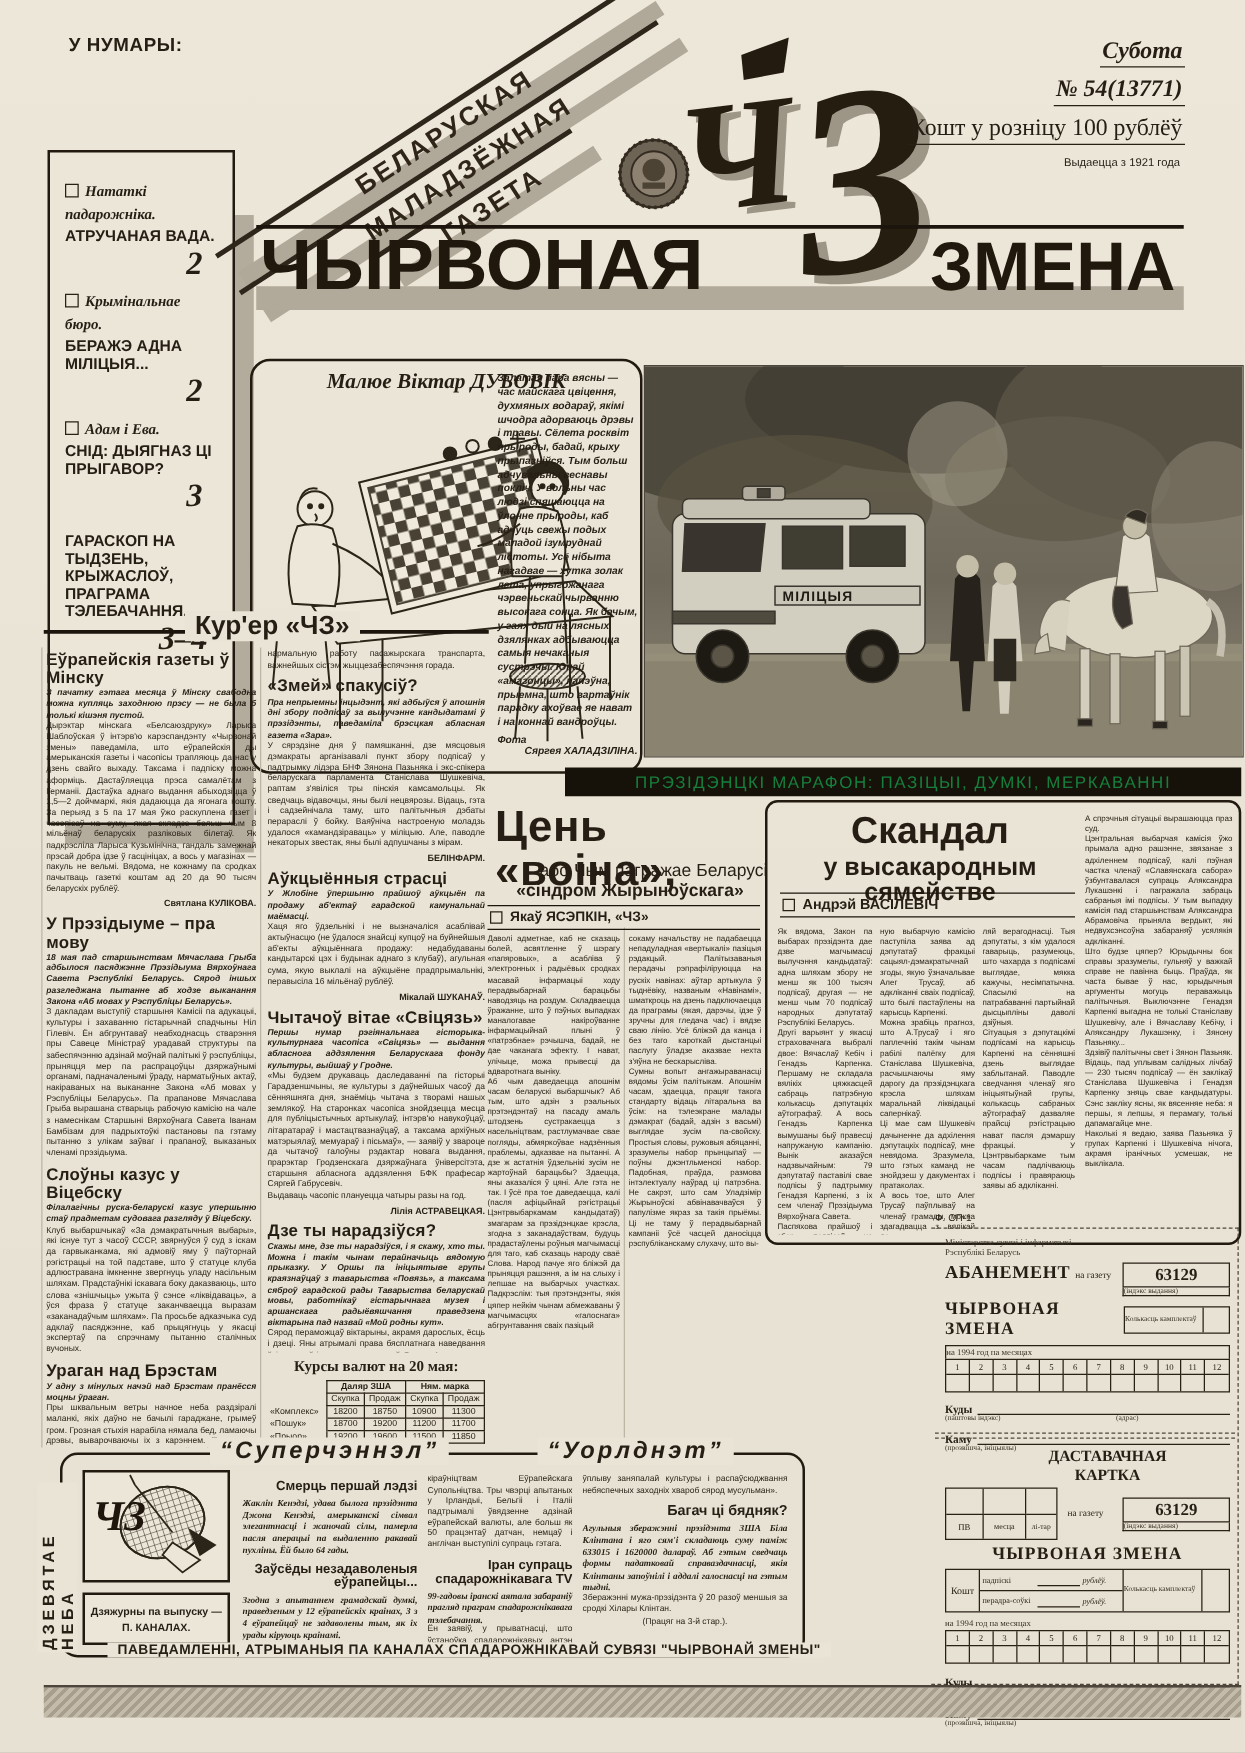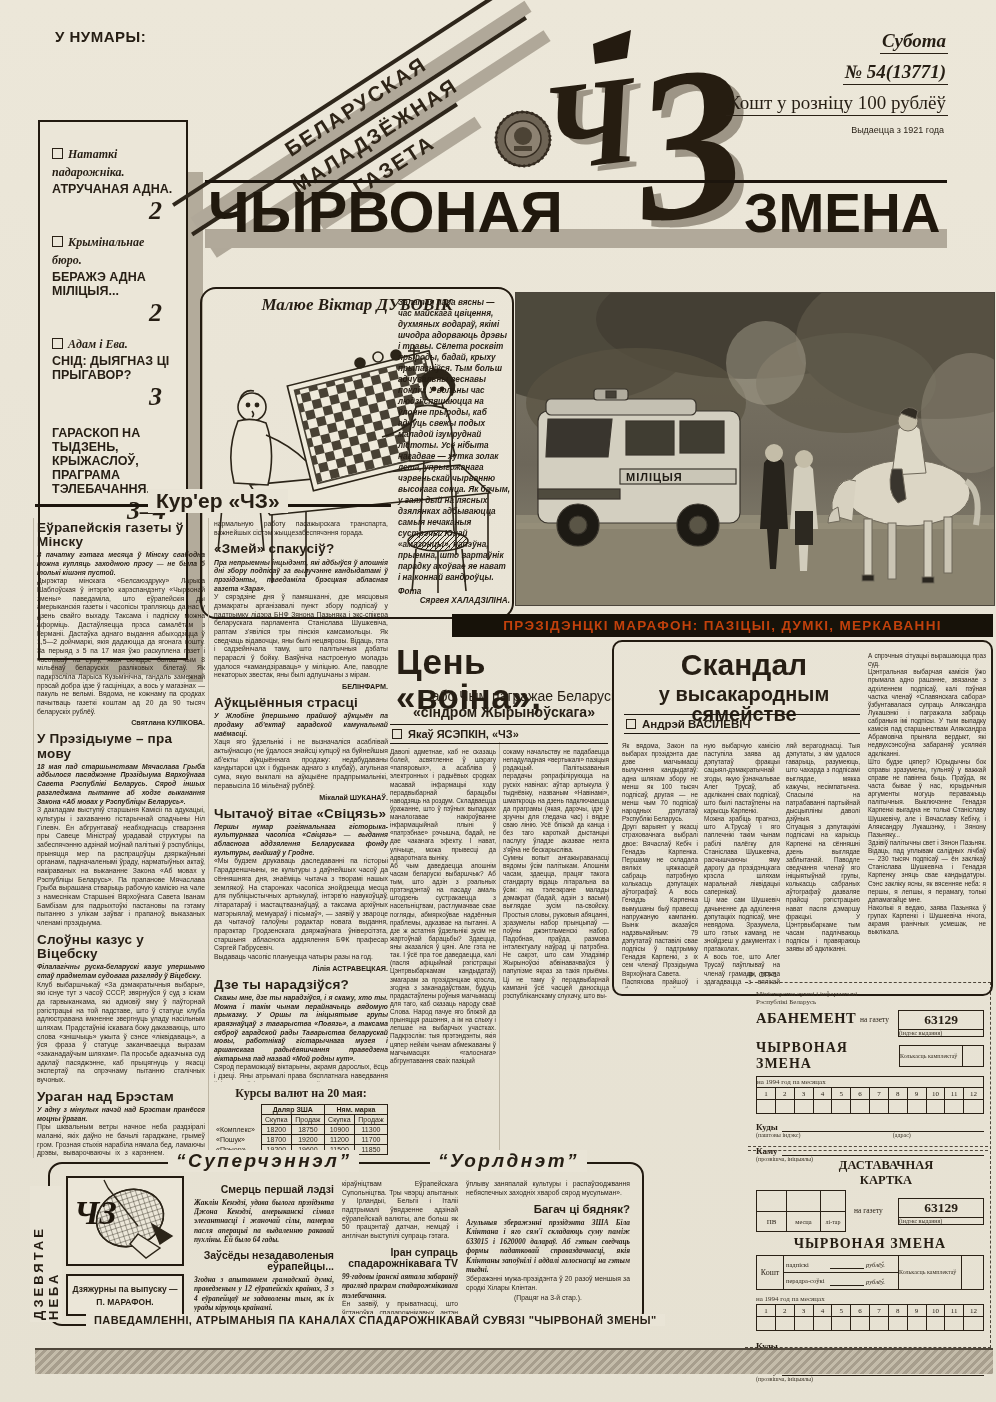--- a/index.html
+++ b/index.html
@@ -20,21 +20,21 @@
   .stripe{position:relative;margin-bottom:9px;text-align:center;font-weight:bold;font-size:21px;
           letter-spacing:2px;color:#2f2518;padding:1px 10px;white-space:nowrap}
   .stripe::before{content:"";position:absolute;left:-14px;right:-14px;bottom:-3px;height:13px;background:#b0a899;z-index:-1}
   .stripe::after{content:"";position:absolute;left:-22px;right:-6px;top:-6px;height:4px;background:#2e261b}
   .dateline{font-style:italic;font-weight:bold;font-size:19px;border-bottom:1.5px solid #2a2116;
             display:inline-block;padding:0 2px 1px;margin-bottom:7px}
   .cbox{width:9px;height:9px;border:1.5px solid #2a2116;display:inline-block;margin-right:5px;vertical-align:-1px}
   .sq{width:8px;height:8px;border:1.5px solid #2a2116;display:inline-block;margin-right:6px}
   .byline{border-top:1.5px solid #1c150d;border-bottom:1.5px solid #1c150d;padding:3px 2px;
           font-weight:bold;font-size:11px;display:flex;align-items:center}
-  .bann{background:#171209;color:#c2410c;font-weight:bold;letter-spacing:1.3px;
+  .bann{background:#171209;color:#15803d;font-weight:normal;letter-spacing:1.3px;
         display:flex;align-items:center;justify-content:center}
   .fbox{border:1.5px solid #2a2116}
   .mgrid{display:grid;grid-template-columns:repeat(12,1fr);border:1px solid #2a2116}
   .mgrid span{border-right:1px solid #2a2116;border-bottom:1px solid #2a2116;height:11px;
               display:flex;align-items:center;justify-content:center;font-size:7px}
   .mgrid span.e{height:13px;border-bottom:none}
   .mgrid span:nth-child(12n){border-right:none}
   .uline{border-bottom:1px solid #2a2116;height:11px}
   .lbl{font-size:6px;color:#3a3226;text-align:left}
   .curt{border-collapse:collapse;width:100%;font-size:7px}
@@ -48,21 +48,21 @@
 <div class="page">
 
   <div class="abs" style="left:55px;top:28px;font-weight:bold;font-size:15px;letter-spacing:.5px">У НУМАРЫ:</div>
 
   <div class="abs" style="left:188px;top:172px;width:15px;height:510px;background:#b3ab9b"></div>
   <div class="abs" style="left:52px;top:660px;width:150px;height:15px;background:#b3ab9b"></div>
 
   <div class="abs" style="left:38px;top:120px;width:150px;height:540px;border:2px solid #221a10;background:#ebe6d8;padding:22px 10px 0 12px;box-sizing:border-box">
     <div>
       <div><span class="cbox"></span><span class="ser" style="font-style:italic;font-weight:bold;font-size:12px">Нататкі падарожніка.</span></div>
-      <div style="font-weight:bold;font-size:12.5px;margin-top:2px">АТРУЧАНАЯ АДНА.</div>
+      <div style="font-weight:bold;font-size:12.5px;margin-top:2px">АТРУЧАНАЯ ВАДА.</div>
       <div class="ser" style="font-style:italic;font-weight:bold;font-size:26px;text-align:right;padding-right:14px">2</div>
     </div>
     <div style="margin-top:6px">
       <div><span class="cbox"></span><span class="ser" style="font-style:italic;font-weight:bold;font-size:12px">Крымінальнае бюро.</span></div>
       <div style="font-weight:bold;font-size:12.5px;margin-top:2px">БЕРАЖЭ АДНА МІЛІЦЫЯ...</div>
       <div class="ser" style="font-style:italic;font-weight:bold;font-size:26px;text-align:right;padding-right:14px">2</div>
     </div>
     <div style="margin-top:6px">
       <div><span class="cbox"></span><span class="ser" style="font-style:italic;font-weight:bold;font-size:12px">Адам і Ева.</span></div>
       <div style="font-weight:bold;font-size:12.5px;margin-top:2px;white-space:pre-line">СНІД: ДЫЯГНАЗ ЦІ ПРЫГАВОР?</div>
@@ -544,21 +544,21 @@
           <line x1="40" y1="10" x2="36" y2="2"></line>
         <polygon points="70,56 92,70 78,80 62,66" fill="#ebe6d8"></polygon>
         <polygon points="84,46 104,58 92,66" fill="#2b2418"></polygon>
       </g>
       <text x="6" y="46" font-family="Liberation Serif, serif" font-style="italic" font-weight="bold" font-size="34" fill="#1e160c">ЧЗ</text>
     </svg>
   </div>
 
   <div class="abs" style="left:66px;top:1274px;width:118px;height:42px;border:2px solid #221a10;box-sizing:border-box;display:flex;flex-direction:column;justify-content:center;background:#ebe6d8">
     <div style="font-weight:bold;font-size:8.5px;text-align:center">Дзяжурны па выпуску —</div>
-    <div style="font-weight:bold;font-size:8.5px;text-align:center;margin-top:3px">П. МАРАФОН.</div>
+    <div style="font-weight:bold;font-size:8.5px;text-align:center;margin-top:3px">П. КАНАЛАХ.</div>
   </div>
 
   <div class="abs hdr-it" style="left:168px;top:1150px">“Суперчэннэл”</div>
   <div class="abs hdr-it" style="left:430px;top:1150px">“Уорлднэт”</div>
 
   <div class="abs" style="left:194px;top:1180px;width:140px;height:134px;overflow:hidden">
     <div class="sm-title">Смерць першай лэдзі</div>
     <div class="ser small lead body" style="font-size:7.4px">Жаклін Кенэдзі, удава былога прэзідэнта Джона Кенэдзі, амерыканскі сімвал элегантнасці і жаночай сілы, памерла пасля аперацыі па выдаленню ракавай пухліны. Ёй было 64 гады.</div>
     <div class="sm-title" style="margin-top:5px">Заўсёды незадаволеныя еўрапейцы...</div>
     <div class="ser small lead body" style="font-size:7.4px">Згодна з апытаннем грамадскай думкі, праведзеным у 12 еўрапейскіх краінах, 3 з 4 еўрапейцаў не задаволены тым, як іх урады кіруюць краінамі.</div>

